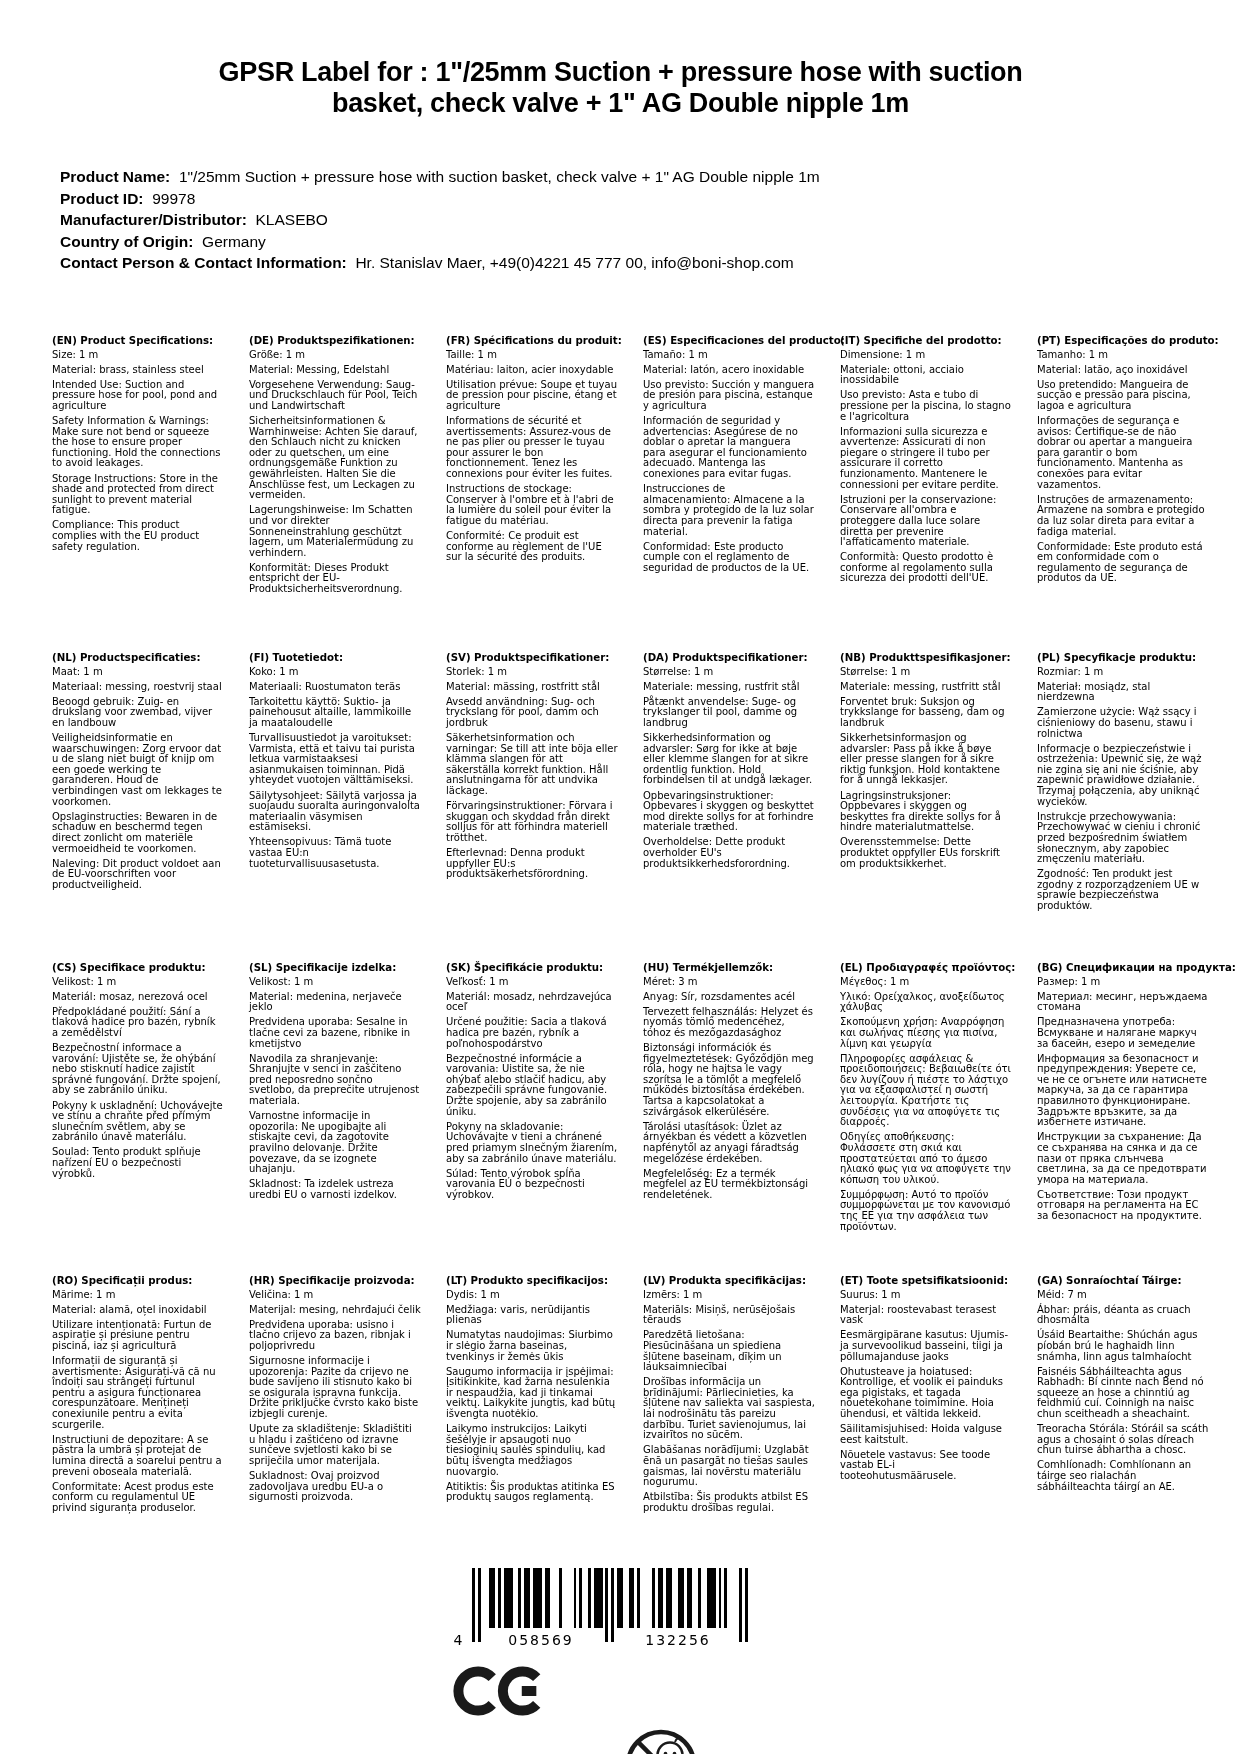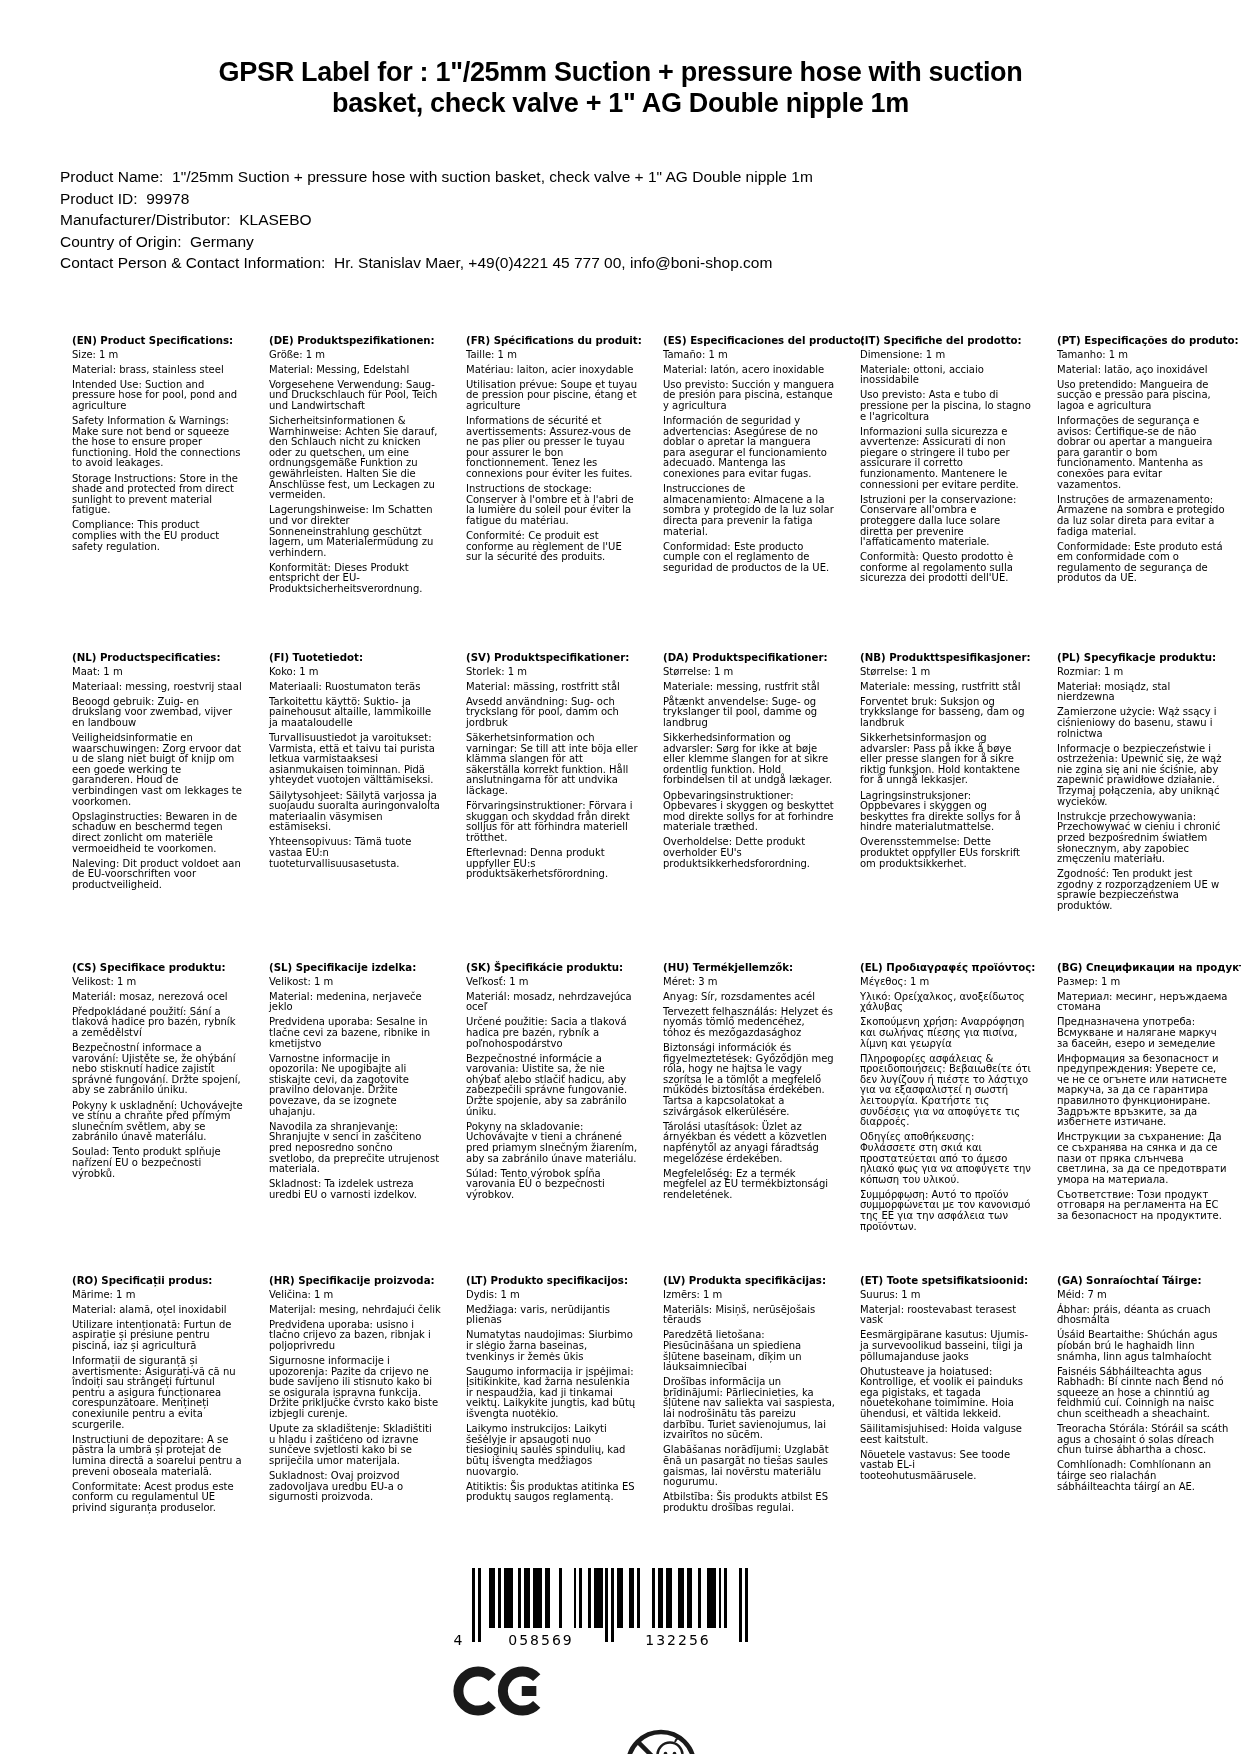--- a/index.html
+++ b/index.html
@@ -11,24 +11,24 @@
   .doc-title {
     position:absolute; top:57px; left:50%; transform:translateX(-50%);
     width:860px; text-align:center;
     font-family:"Liberation Sans", sans-serif; font-weight:bold;
     font-size:27px; line-height:31px; letter-spacing:-0.3px;
   }
   .product-info {
     position:absolute; top:166px; left:60px; right:40px;
     font-family:"Liberation Sans", sans-serif; font-size:15.5px; line-height:21.5px;
   }
-  .product-info .row b { font-weight:normal; }
+  .product-info .row b { font-weight:bold; }
   .product-info .row span { font-weight:normal; }
   .lang-grid {
-    position:absolute; top:336px; left:72px; width:1157px;
+    position:absolute; top:336px; left:52px; width:1157px;
     display:grid; grid-template-columns:repeat(6, 172px); column-gap:25px;
     grid-template-rows:317px 310px 313px auto;
   }
   .lang-block { font-size:10px; line-height:10.6px; }
   .lang-title { font-weight:bold; white-space:nowrap; margin:0 0 3px 0; font-size:10.2px; }
   .lang-block p { margin:0 0 4.5px 0; }
   .barcode-wrap { position:absolute; top:1568px; left:448px; }
   .ce-wrap   { position:absolute; top:1660px; left:452px; }
   .age-wrap  { position:absolute; top:1728px; left:624px; }
   svg { display:block; }
@@ -161,22 +161,22 @@
         <p>Předpokládané použití: Sání a tlaková hadice pro bazén, rybník a zemědělství</p>
         <p>Bezpečnostní informace a varování: Ujistěte se, že ohýbání nebo stisknutí hadice zajistit správné fungování. Držte spojení, aby se zabránilo úniku.</p>
         <p>Pokyny k uskladnění: Uchovávejte ve stínu a chraňte před přímým slunečním světlem, aby se zabránilo únavě materiálu.</p>
         <p>Soulad: Tento produkt splňuje nařízení EU o bezpečnosti výrobků.</p>
       </div>
       <div class="lang-block">
         <div class="lang-title">(SL) Specifikacije izdelka:</div>
         <p>Velikost: 1 m</p>
         <p>Material: medenina, nerjaveče jeklo</p>
         <p>Predvidena uporaba: Sesalne in tlačne cevi za bazene, ribnike in kmetijstvo</p>
+        <p>Navodila za shranjevanje: Shranjujte v senci in zaščiteno pred neposredno sončno svetlobo, da preprečite utrujenost materiala.</p>
         <p>Varnostne informacije in opozorila: Ne upogibajte ali stiskajte cevi, da zagotovite pravilno delovanje. Držite povezave, da se izognete uhajanju.</p>
-        <p>Navodila za shranjevanje: Shranjujte v senci in zaščiteno pred neposredno sončno svetlobo, da preprečite utrujenost materiala.</p>
         <p>Skladnost: Ta izdelek ustreza uredbi EU o varnosti izdelkov.</p>
       </div>
       <div class="lang-block">
         <div class="lang-title">(SK) Špecifikácie produktu:</div>
         <p>Veľkosť: 1 m</p>
         <p>Materiál: mosadz, nehrdzavejúca oceľ</p>
         <p>Určené použitie: Sacia a tlaková hadica pre bazén, rybník a poľnohospodárstvo</p>
         <p>Bezpečnostné informácie a varovania: Uistite sa, že nie ohýbať alebo stlačiť hadicu, aby zabezpečili správne fungovanie. Držte spojenie, aby sa zabránilo úniku.</p>
         <p>Pokyny na skladovanie: Uchovávajte v tieni a chránené pred priamym slnečným žiarením, aby sa zabránilo únave materiálu.</p>
         <p>Súlad: Tento výrobok spĺňa varovania EÚ o bezpečnosti výrobkov.</p>

